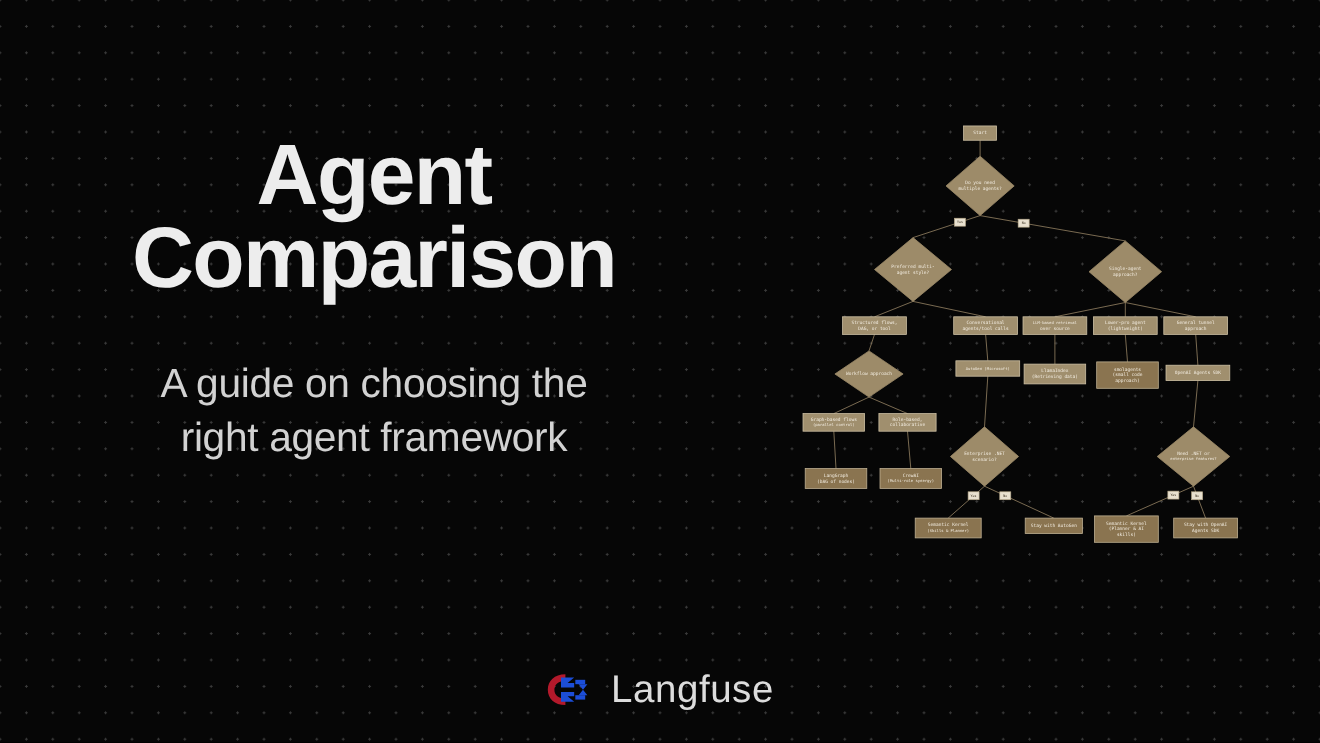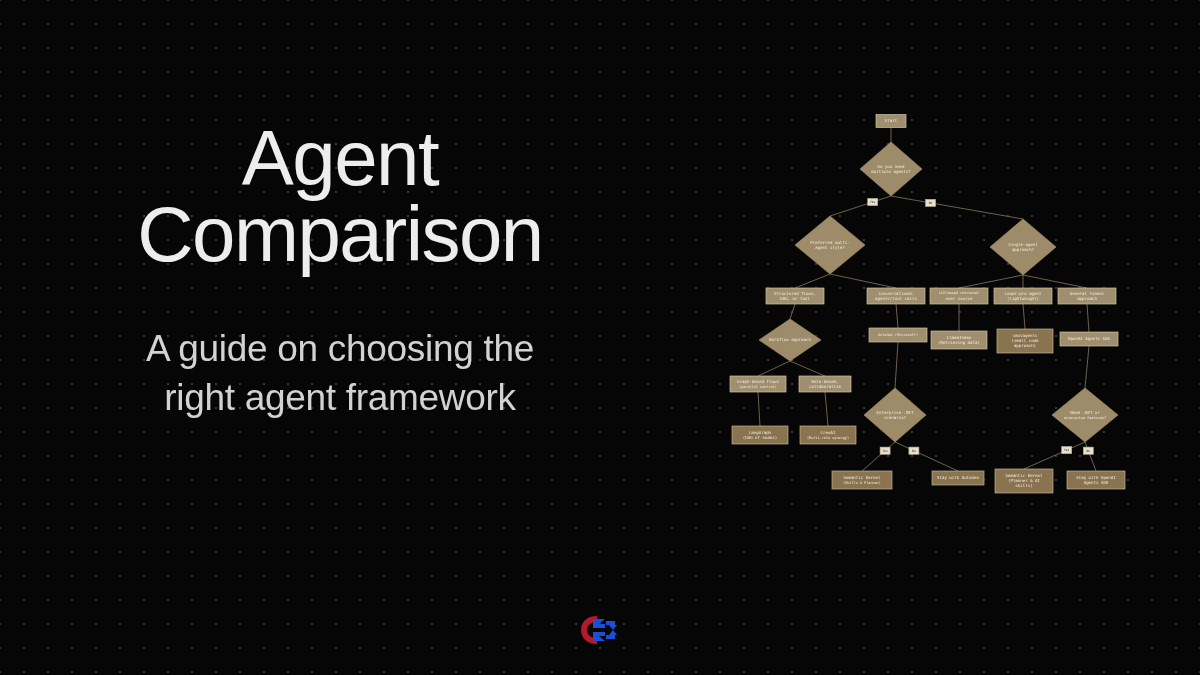--- a/index.html
+++ b/index.html
@@ -28,21 +28,21 @@
     position: absolute;
     left: 0px;
     top: 120px;
     width: 680px;
     text-align: center;
     padding: 0 40px;
   }
   .hero-title {
     font-size: 78px;
     line-height: 0.98;
-    font-weight: 400;
+    font-weight: 700;
     color: #ededed;
     letter-spacing: -1.5px;
     margin: 0;
     white-space: pre-line;
   }
   .hero-sub {
     margin: 52px 0 4px 0;
     font-size: 37px;
     line-height: 1.32;
     font-weight: 400;
@@ -282,15 +282,16 @@
     <span class="brand-mark">
       <svg viewBox="0 0 42 34" width="42" height="34">
         <path d="M18 3 C8 3 2 9 2 17 C2 25 8 31 18 31 L18 25 C12 25 8 22 8 17 C8 12 12 9 18 9 Z" fill="#b3192b"></path>
         <path d="M14 6 L26 6 L20 11 L26 11 L26 15 L14 15 Z" fill="#1c4ed8"></path>
         <path d="M14 19 L26 19 L26 23 L20 23 L26 28 L14 28 Z" fill="#1c4ed8"></path>
         <rect x="27" y="8" width="9" height="4" fill="#1c4ed8"></rect>
         <rect x="27" y="22" width="9" height="4" fill="#1c4ed8"></rect>
         <path d="M30 12 L38 12 L34 17 L38 22 L30 22 L34 17 Z" fill="#1c4ed8"></path>
       </svg>
     </span>
+    <span class="brand-name">Langfuse</span>
   </div>
 
 </div>
 
 </body></html>

